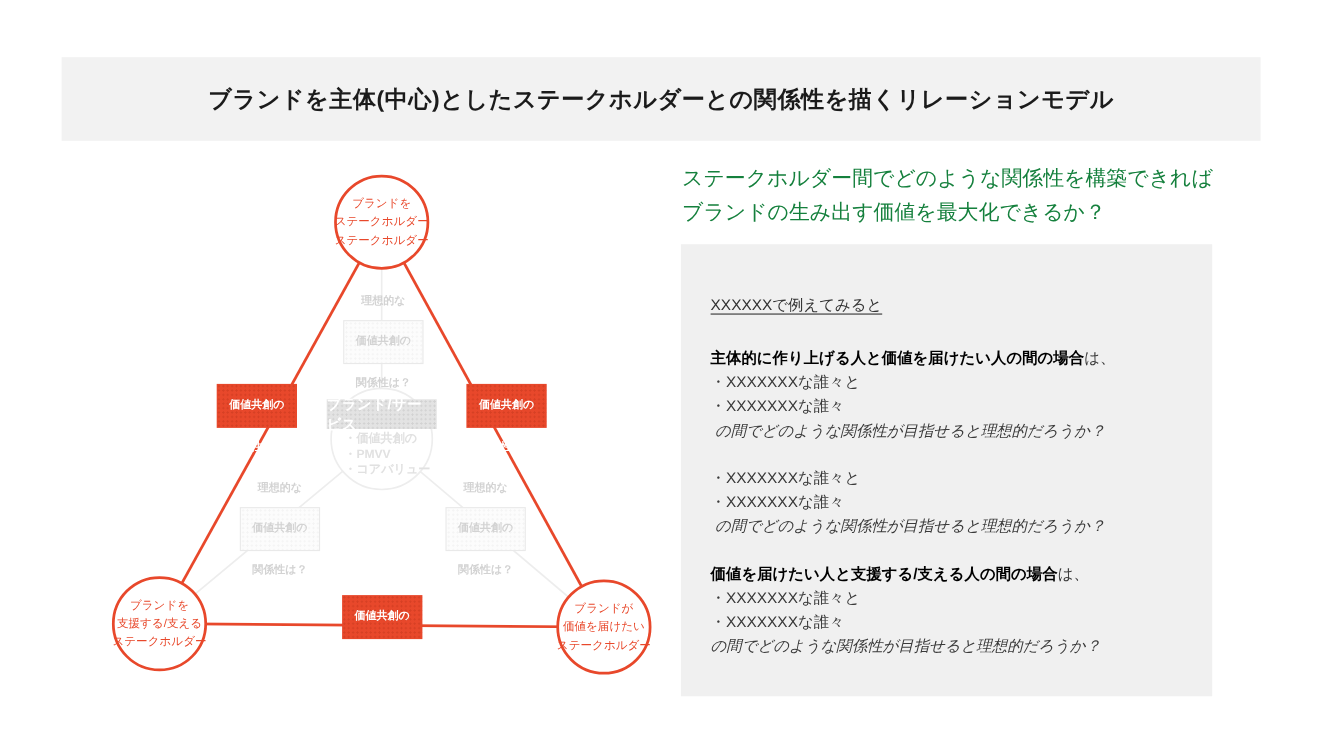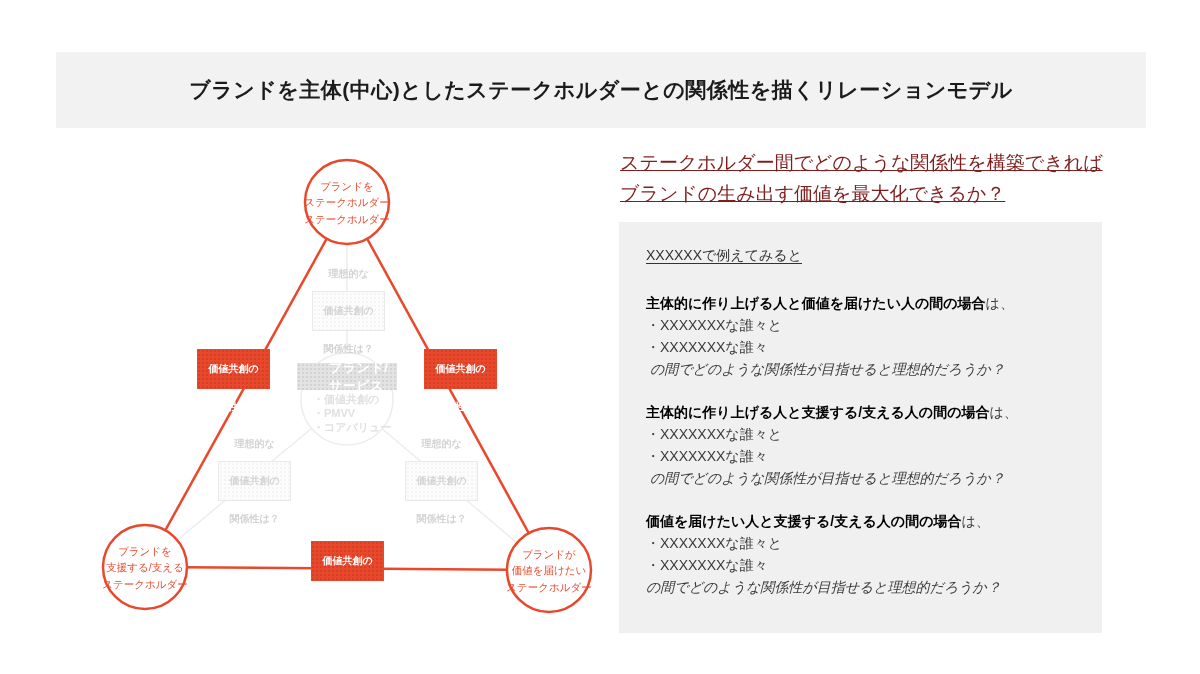--- a/index.html
+++ b/index.html
@@ -56,41 +56,41 @@
     background-size:4px 4px;
     color:var(--muted-text);
   }
 
   .center-box{
     position:absolute;left:241px;top:223px;width:100px;height:27px;
     background-color:var(--center-box-bg);
     background-image:radial-gradient(#d2d2d2 1px,transparent 1px);
     background-size:4px 4px;
     color:#fff;font-weight:700;font-size:13px;letter-spacing:.5px;
-    display:flex;align-items:center;justify-content:center;padding-left:32px;
+    display:flex;align-items:center;justify-content:center;
   }
   .center-items{
     position:absolute;left:257px;top:252px;
     font-size:11px;font-weight:700;color:#E1E1E1;line-height:1.28;
   }
 
   
   .heading{
     position:absolute;left:620px;top:148px;width:525px;
-    font-size:19px;color:#7f1d1d;line-height:1.62;text-decoration:underline;
+    font-size:19px;color:#15803d;line-height:1.62;
   }
   .panel{
     position:absolute;left:619px;top:222px;width:483px;height:411px;
     background:var(--panel-bg);
     padding:25px 28px 0 27px;
     font-size:14px;color:var(--text-body);
   }
   .panel .intro{
     text-decoration:underline;text-underline-offset:3px;
-    color:#333;margin-bottom:27px;
+    color:#333;margin-bottom:27px;margin-top:22px;
   }
   .block{margin-bottom:21px;line-height:22px;}
   .block .lead-bold{font-weight:700;color:#000000;}
   .block .closing{white-space:pre-wrap;font-style:italic;}
 </style>
 </head>
 <body>
 
 <div class="titlebar">
   <div class="title">ブランドを主体(中心)としたステークホルダーとの関係性を描くリレーションモデル</div>
@@ -179,21 +179,20 @@
   <div class="intro">XXXXXXで例えてみると</div>
 
   <div class="block">
     <div class="lead"><span class="lead-bold">主体的に作り上げる人と価値を届けたい人の間の場合</span><span>は、</span></div>
     <div>・XXXXXXXな誰々と</div>
     <div>・XXXXXXXな誰々</div>
     <div class="closing"> の間でどのような関係性が目指せると理想的だろうか？</div>
   </div>
 
   <div class="block">
-    <div class="lead"><span class="lead-bold">主体的に作り上げる人と支援する/支える人の間の場合</span><span>は、</span></div>
     <div>・XXXXXXXな誰々と</div>
     <div>・XXXXXXXな誰々</div>
     <div class="closing"> の間でどのような関係性が目指せると理想的だろうか？</div>
   </div>
 
   <div class="block">
     <div class="lead"><span class="lead-bold">価値を届けたい人と支援する/支える人の間の場合</span><span>は、</span></div>
     <div>・XXXXXXXな誰々と</div>
     <div>・XXXXXXXな誰々</div>
     <div class="closing">の間でどのような関係性が目指せると理想的だろうか？</div>

